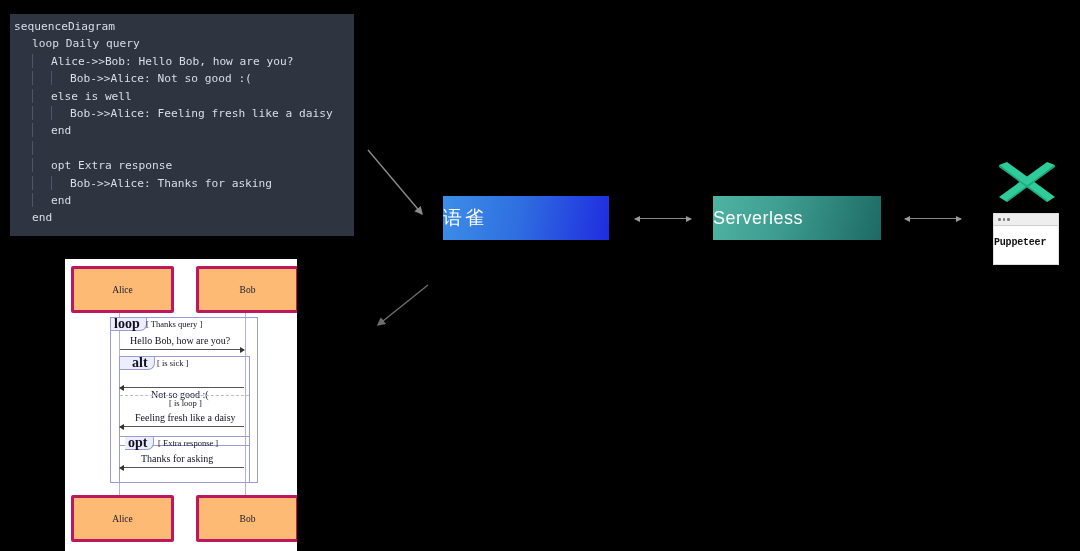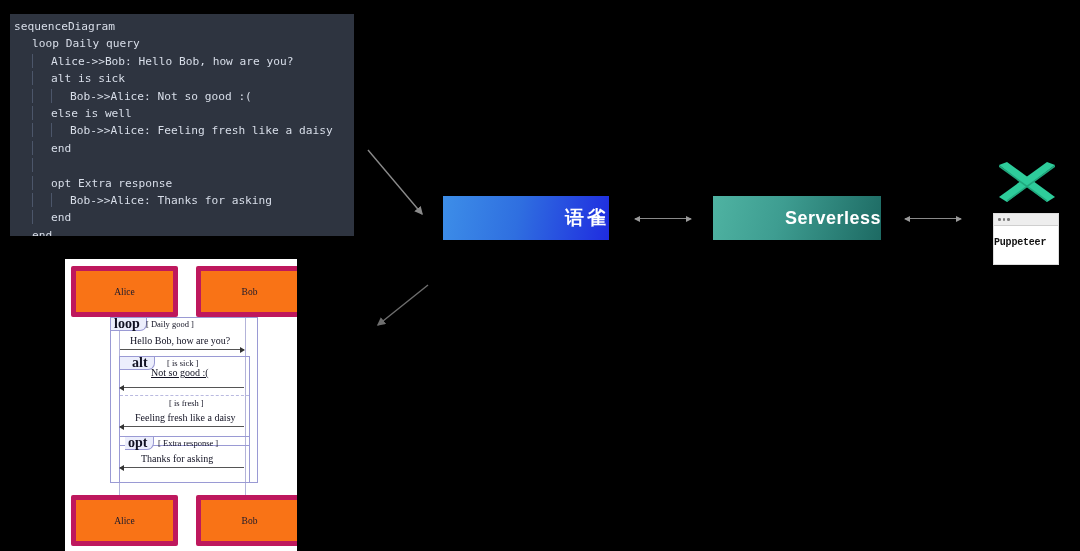--- a/index.html
+++ b/index.html
@@ -59,22 +59,22 @@
   }
   .lifeline {
     position: absolute;
     width: 1px;
     background: #b3b3d9;
     top: 50px;
     bottom: 56px;
   }
   .participant {
     position: absolute;
-    background: #f97316;
-    border: 5px solid #be185d;
+    background: #fdba74;
+    border: 3px solid #be185d;
     border-radius: 2px;
     color: #1a1a2e;
     font-family: "Liberation Serif", serif;
     font-size: 9.5px;
     display: flex;
     align-items: center;
     justify-content: center;
   }
   .frame {
     position: absolute;
@@ -134,23 +134,23 @@
     position: absolute;
     height: 0;
     border-top: 1px dashed #b9b9e0;
   }
 
   
   .flow-box {
     position: absolute;
     display: flex;
     align-items: center;
-    justify-content: flex-end;
+    justify-content: flex-start;
     color: #ffffff;
-    font-weight: bold;
+    font-weight: normal;
     letter-spacing: 0.5px;
   }
   #yuque-box {
     left: 443px;
     top: 196px;
     width: 166px;
     height: 44px;
     background: linear-gradient(100deg, #3d8ee8 0%, #2f6fe0 45%, #1f2ce0 100%);
     font-size: 19px;
     font-family: "DejaVu Sans", sans-serif;
@@ -233,21 +233,20 @@
     letter-spacing: -0.2px;
   }
 </style>
 </head>
 <body>
 
 <div id="code-block">
     <div class="code-line"><span class="code-txt">sequenceDiagram</span></div>
     <div class="code-line"><span class="ind"></span><span class="code-txt">loop Daily query</span></div>
     <div class="code-line"><span class="ind"></span><span class="ind"></span><span class="code-txt">Alice-&gt;&gt;Bob: Hello Bob, how are you?</span></div>
-    <div class="code-line"><span class="ind"></span><span class="ind"></span><span class="code-txt">alt is sick</span></div>
     <div class="code-line"><span class="ind"></span><span class="ind"></span><span class="ind"></span><span class="code-txt">Bob-&gt;&gt;Alice: Not so good :(</span></div>
     <div class="code-line"><span class="ind"></span><span class="ind"></span><span class="code-txt">else is well</span></div>
     <div class="code-line"><span class="ind"></span><span class="ind"></span><span class="ind"></span><span class="code-txt">Bob-&gt;&gt;Alice: Feeling fresh like a daisy</span></div>
     <div class="code-line"><span class="ind"></span><span class="ind"></span><span class="code-txt">end</span></div>
     <div class="code-line"><span class="ind"></span><span class="ind"></span><span class="code-txt"></span></div>
     <div class="code-line"><span class="ind"></span><span class="ind"></span><span class="code-txt">opt Extra response</span></div>
     <div class="code-line"><span class="ind"></span><span class="ind"></span><span class="ind"></span><span class="code-txt">Bob-&gt;&gt;Alice: Thanks for asking</span></div>
     <div class="code-line"><span class="ind"></span><span class="ind"></span><span class="code-txt">end</span></div>
     <div class="code-line"><span class="ind"></span><span class="code-txt">end</span></div>
   </div>
@@ -259,34 +258,34 @@
 
   <div class="participant" style="left:6px; top:7px; width:97px; height:41px;">
     <span>Alice</span>
   </div>
   <div class="participant" style="left:131px; top:7px; width:97px; height:41px;">
     <span>Bob</span>
   </div>
 
   <div class="frame" style="left:45px; top:58px; width:148px; height:166px;"></div>
   <div class="frame-label" style="left:46px; top:59px;">loop</div>
-  <div class="frame-cond" style="left:81px; top:60px;">[ Daily good ]</div>
+  <div class="frame-cond" style="left:81px; top:60px;">[ Thanks query ]</div>
 
   <div class="msg-text" style="left:65px; top:76px;">Hello Bob, how are you?</div>
   <div class="msg-arrow to-right" style="left:55px; top:90px; width:124px;"></div>
 
   <div class="frame" style="left:54px; top:97px; width:131px; height:90px;"></div>
   <div class="frame-label" style="left:55px; top:98px;padding-left:12px;">alt</div>
-  <div class="frame-cond" style="left:102px; top:99px;">[ is sick ]</div>
-
-  <div class="msg-text" style="left:86px; top:108px;text-decoration:underline;">Not so good :(</div>
+  <div class="frame-cond" style="left:92px; top:99px;">[ is sick ]</div>
+
+  <div class="msg-text" style="left:86px; top:130px;">Not so good :(</div>
   <div class="msg-arrow to-left" style="left:55px; top:128px; width:124px;"></div>
 
   <div class="sep-line" style="left:55px; top:136px; width:129px;"></div>
-  <div class="frame-cond" style="left:104px; top:139px;">[ is fresh ]</div>
+  <div class="frame-cond" style="left:104px; top:139px;">[ is loop ]</div>
 
   <div class="msg-text" style="left:70px; top:153px;">Feeling fresh like a daisy</div>
   <div class="msg-arrow to-left" style="left:55px; top:167px; width:124px;"></div>
 
   <div class="frame" style="left:54px; top:177px; width:131px; height:47px;"></div>
   <div class="frame-label" style="left:60px; top:178px;">opt</div>
   <div class="frame-cond" style="left:93px; top:179px;">[ Extra response ]</div>
 
   <div class="msg-text" style="left:76px; top:194px;">Thanks for asking</div>
   <div class="msg-arrow to-left" style="left:55px; top:208px; width:124px;"></div>

